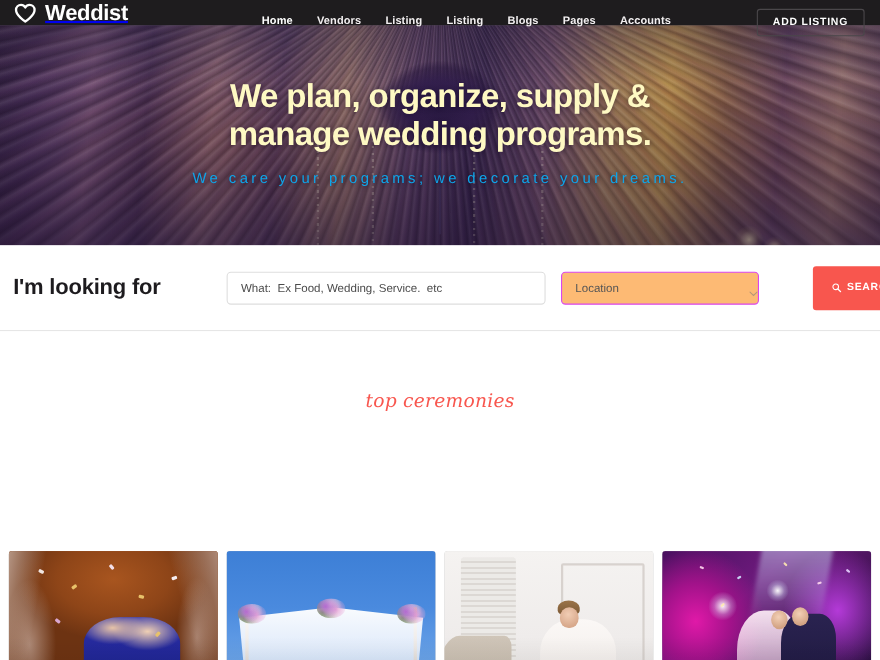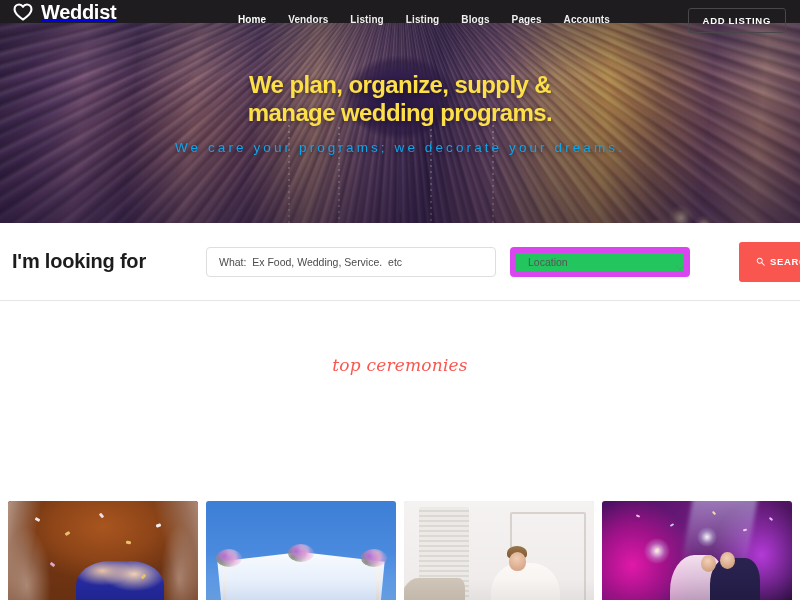--- a/index.html
+++ b/index.html
@@ -174,22 +174,22 @@
   }
 
   .hero-copy {
     position: absolute;
     left: 0; right: 0;
     top: 48px;
     text-align: center;
     z-index: 3;
   }
   .hero-title {
-    color: #fde047;
-    font-size: 24px;
+    color: #fef9c3;
+    font-size: 30px;
     font-weight: bold;
     line-height: 1.16;
     letter-spacing: -0.6px;
     text-shadow: 0 1px 5px rgba(20,8,35,0.45);
   }
   .hero-sub {
     margin-top: 13px;
     color: #0ea5e9;
     font-size: 13.5px;
     font-weight: normal;
@@ -230,23 +230,23 @@
     padding: 0 12px;
     outline: none;
   }
   .search-what::placeholder { color: #4b4b4b; opacity: 1; }
 
   .search-location {
     position: absolute;
     left: 510px;
     width: 180px;
     height: 30px;
-    border: 6px solid #d946ef;
+    border: 1px solid #d946ef;
     border-radius: 4px;
-    background: #22c55e;
+    background: #fdba74;
     display: flex;
     align-items: center;
     padding: 0 0 0 12px;
     cursor: pointer;
   }
   .search-location-text {
     font-size: 10.5px;
     color: #565656;
     flex: 1 1 auto;
   }

